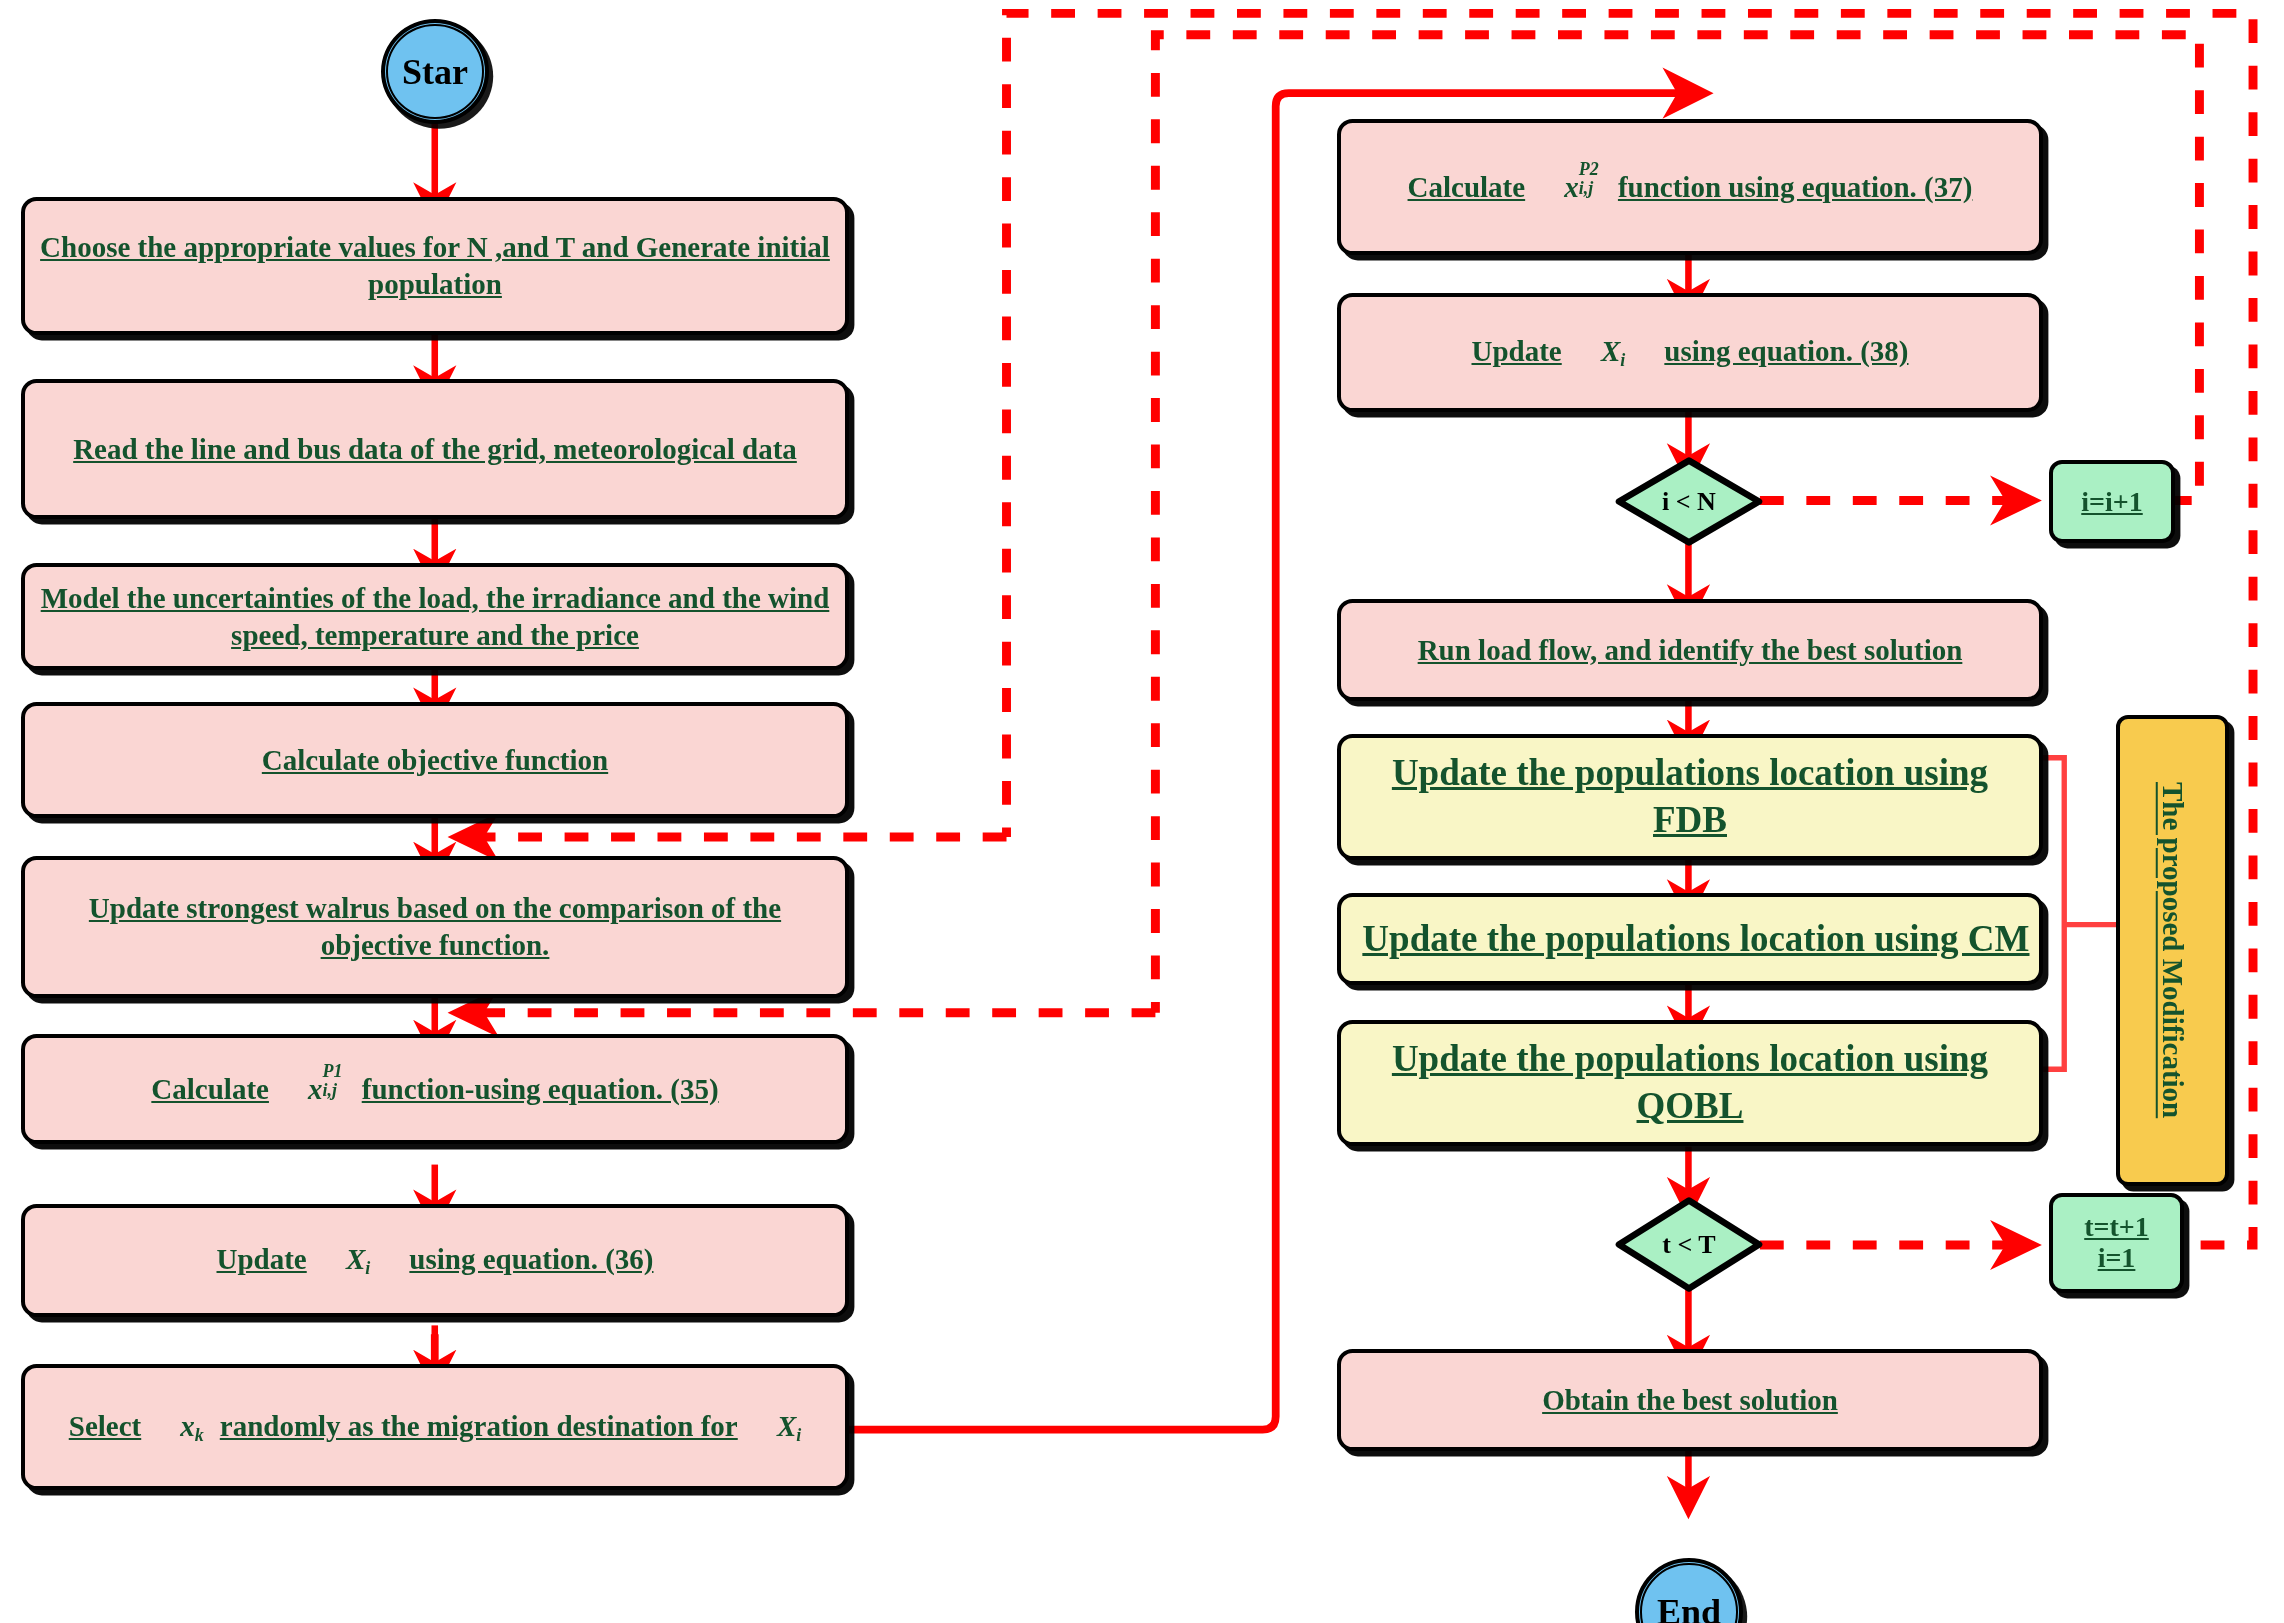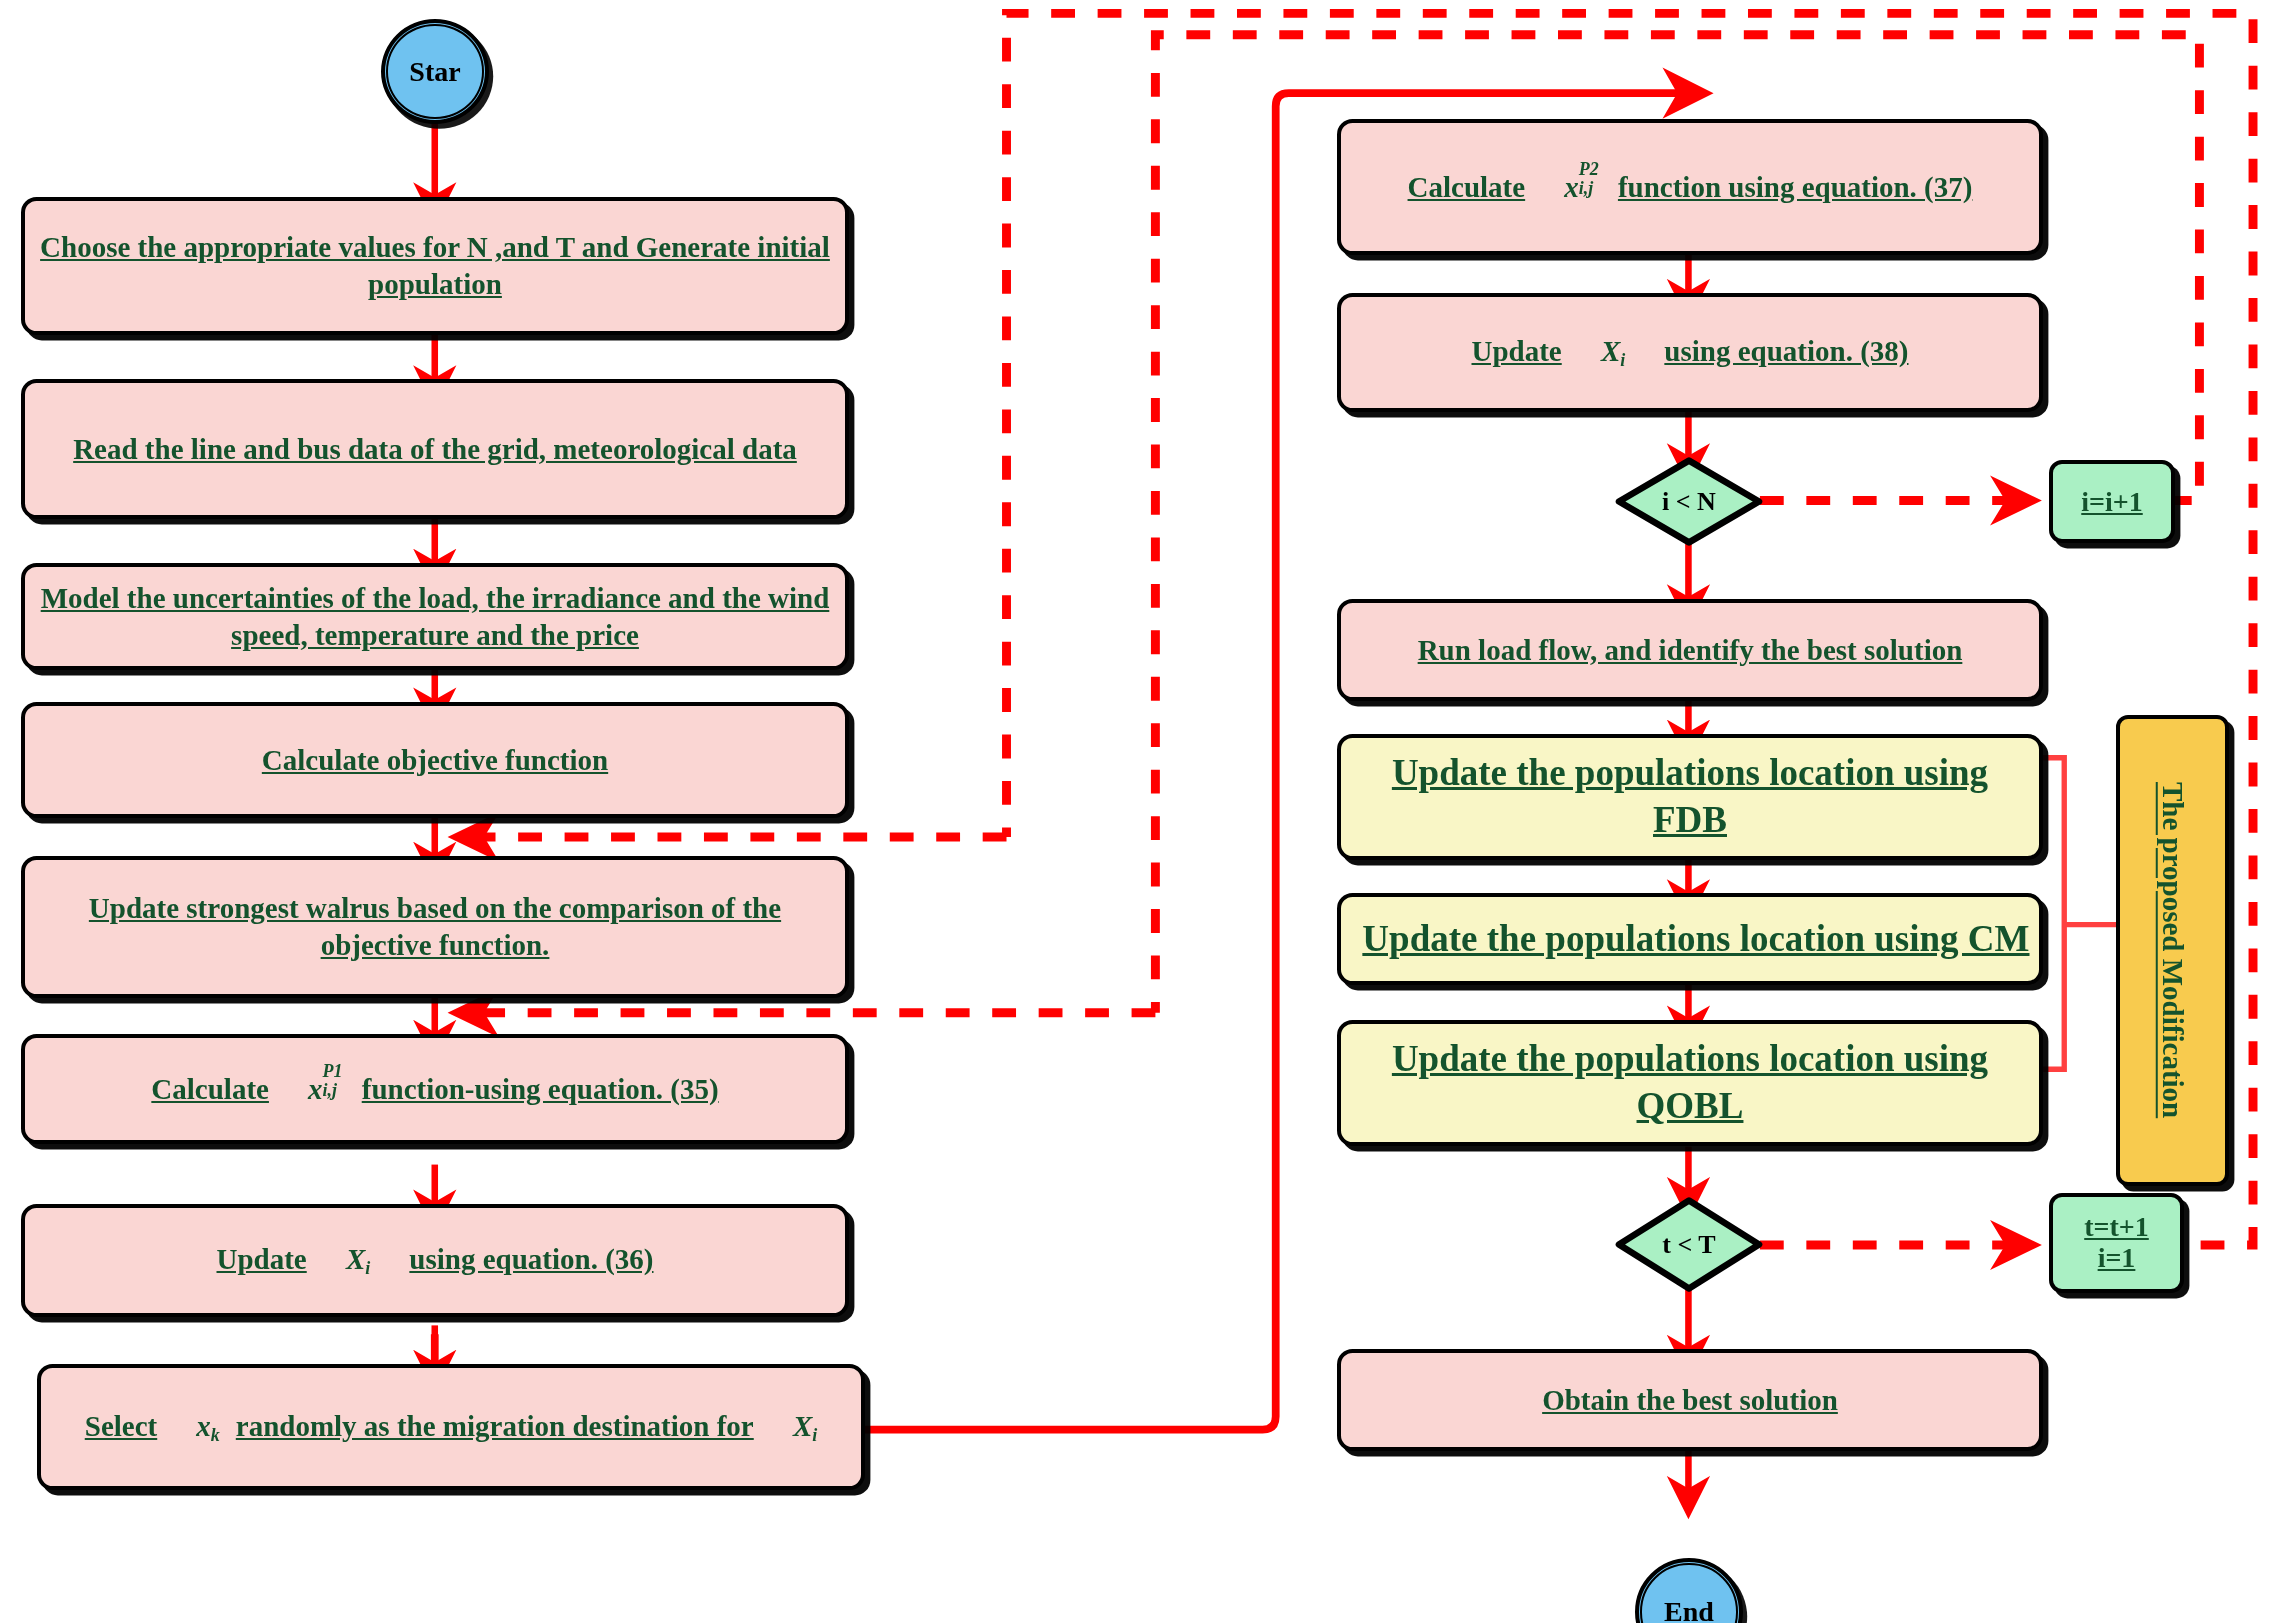--- a/index.html
+++ b/index.html
@@ -15,21 +15,21 @@
   .mod{background:#f9f6c6;font-size:37px;}
   .inc{background:#aaf0c4;font-size:28px;border-radius:13px;}
   .note{background:#f8cb4e;font-size:29px;writing-mode:vertical-rl;
         text-orientation:mixed;border-radius:12px;}
 
   .term{position:absolute;z-index:4;display:flex;align-items:center;justify-content:center;}
   .term .outer{position:absolute;inset:0;border:4.8px solid #000;border-radius:50%;
                background:#6fc2f0;box-shadow:4.2px 4.8px 0 rgba(0,0,0,.9);}
   .term .inner{position:absolute;left:5.4px;top:5.4px;right:5.4px;bottom:5.4px;
                border:2.4px solid #000;border-radius:50%;background:#6fc2f0;}
-  .term span{position:relative;z-index:2;font-size:28px;font-weight:bold;color:#000;}
+  .term span{position:relative;z-index:2;font-size:36px;font-weight:bold;color:#000;}
 
   .dia{position:absolute;z-index:4;}
   .dia .lbl{position:absolute;left:0;top:0;width:100%;height:100%;display:flex;
             align-items:center;justify-content:center;font-size:26px;font-weight:bold;
             color:#000;z-index:2;}
 
   .eq{display:inline-block;position:relative;font-style:italic;font-family:"Liberation Serif",serif;}
   .eq .sup{position:absolute;left:100%;top:-0.62em;font-size:.62em;font-style:italic;}
   .eq .sub{position:absolute;left:100%;top:0.46em;font-size:.62em;font-style:italic;}
   .eq .subonly{font-size:.62em;font-style:italic;vertical-align:-0.28em;}
@@ -136,21 +136,21 @@
       <span>Calculate</span><span class="spw"></span><span class="eq"><span>x</span><span class="sup">P1</span><span class="sub">i,j</span></span><span class="spw"></span><span>function-using equation. (35)</span>
     </span>
   </div>
 
   <div class="node proc" style="left:21px;top:1204px;width:828px;height:113px;">
     <span>
       <span>Update</span><span class="spw"></span><span class="eq"><span>X</span><span class="subonly">i</span></span><span class="spw"></span><span>using equation. (36)</span>
     </span>
   </div>
 
-  <div class="node proc" style="left:21px;top:1364px;width:828px;height:126px;margin-left:16px;">
+  <div class="node proc" style="left:21px;top:1364px;width:828px;height:126px;">
     <span>
       <span>Select</span><span class="spw"></span><span class="eq"><span>x</span><span class="subonly">k</span></span><span class="sp"></span><span>randomly as the migration destination for</span><span class="spw"></span><span class="eq"><span>X</span><span class="subonly">i</span></span>
     </span>
   </div>
 
   <div class="node proc" style="left:1337px;top:119px;width:706px;height:136px;">
     <span>
       <span>Calculate</span><span class="spw"></span><span class="eq"><span>x</span><span class="sup">P2</span><span class="sub">i,j</span></span><span class="spw"></span><span>function using equation. (37)</span>
     </span>
   </div>

